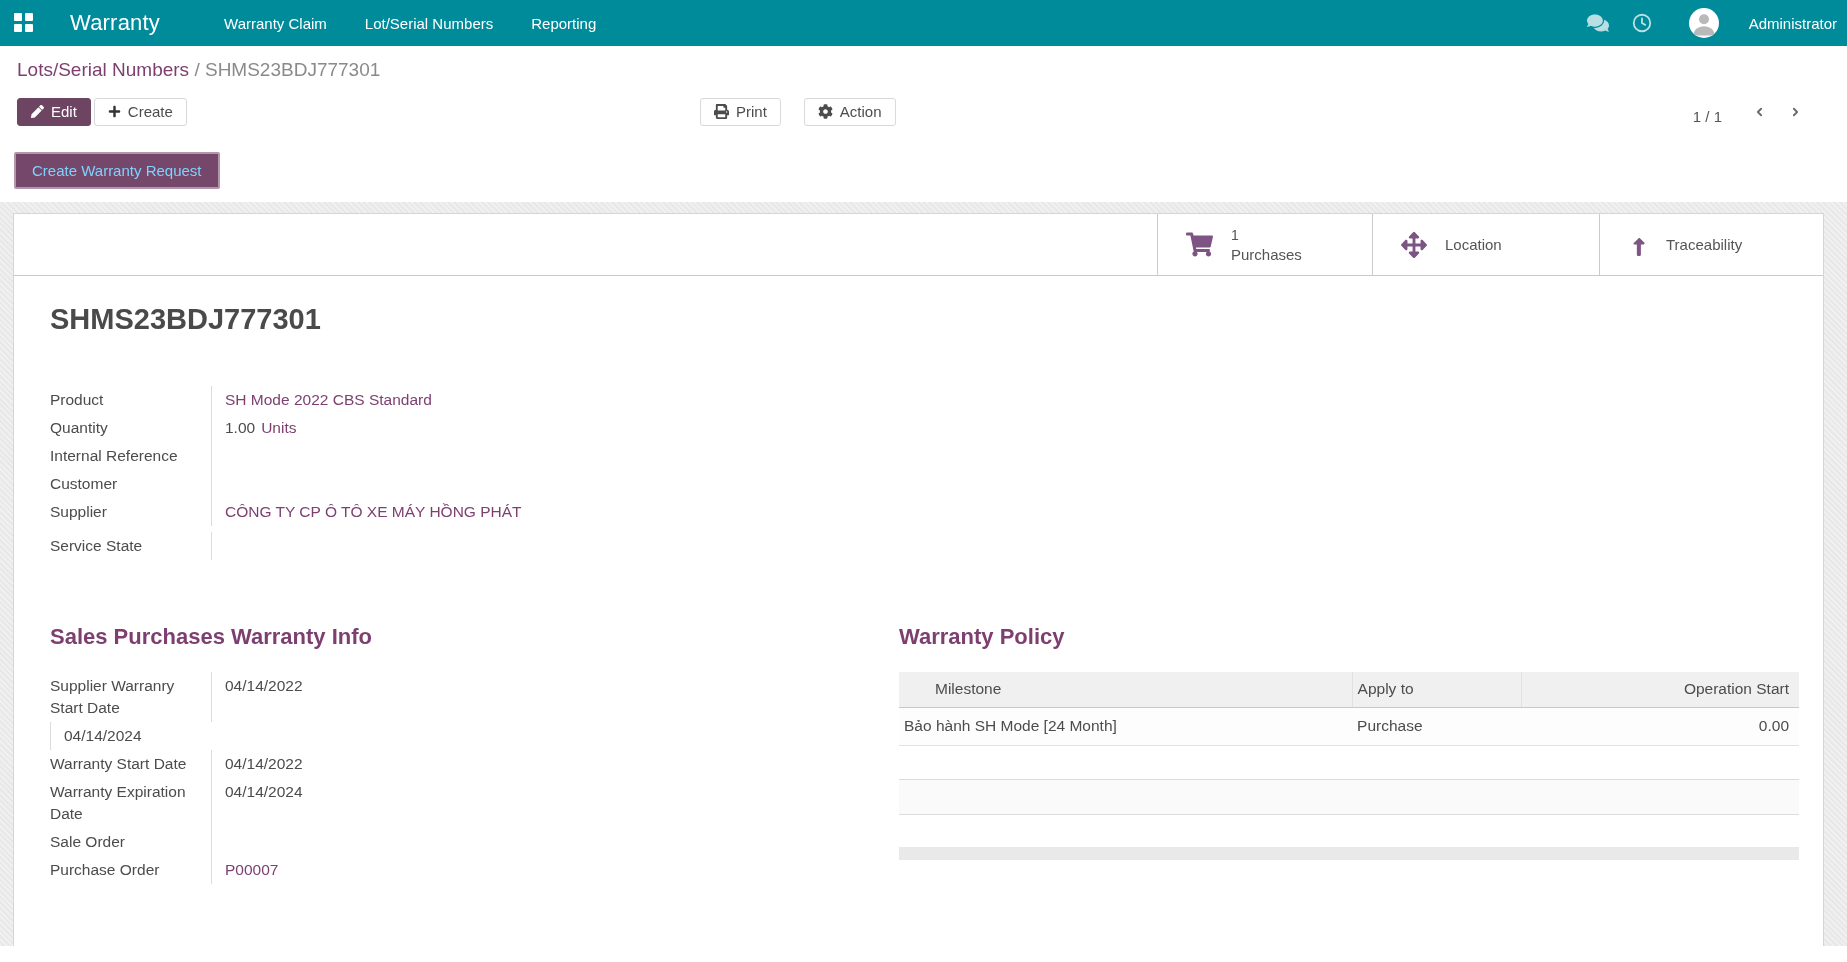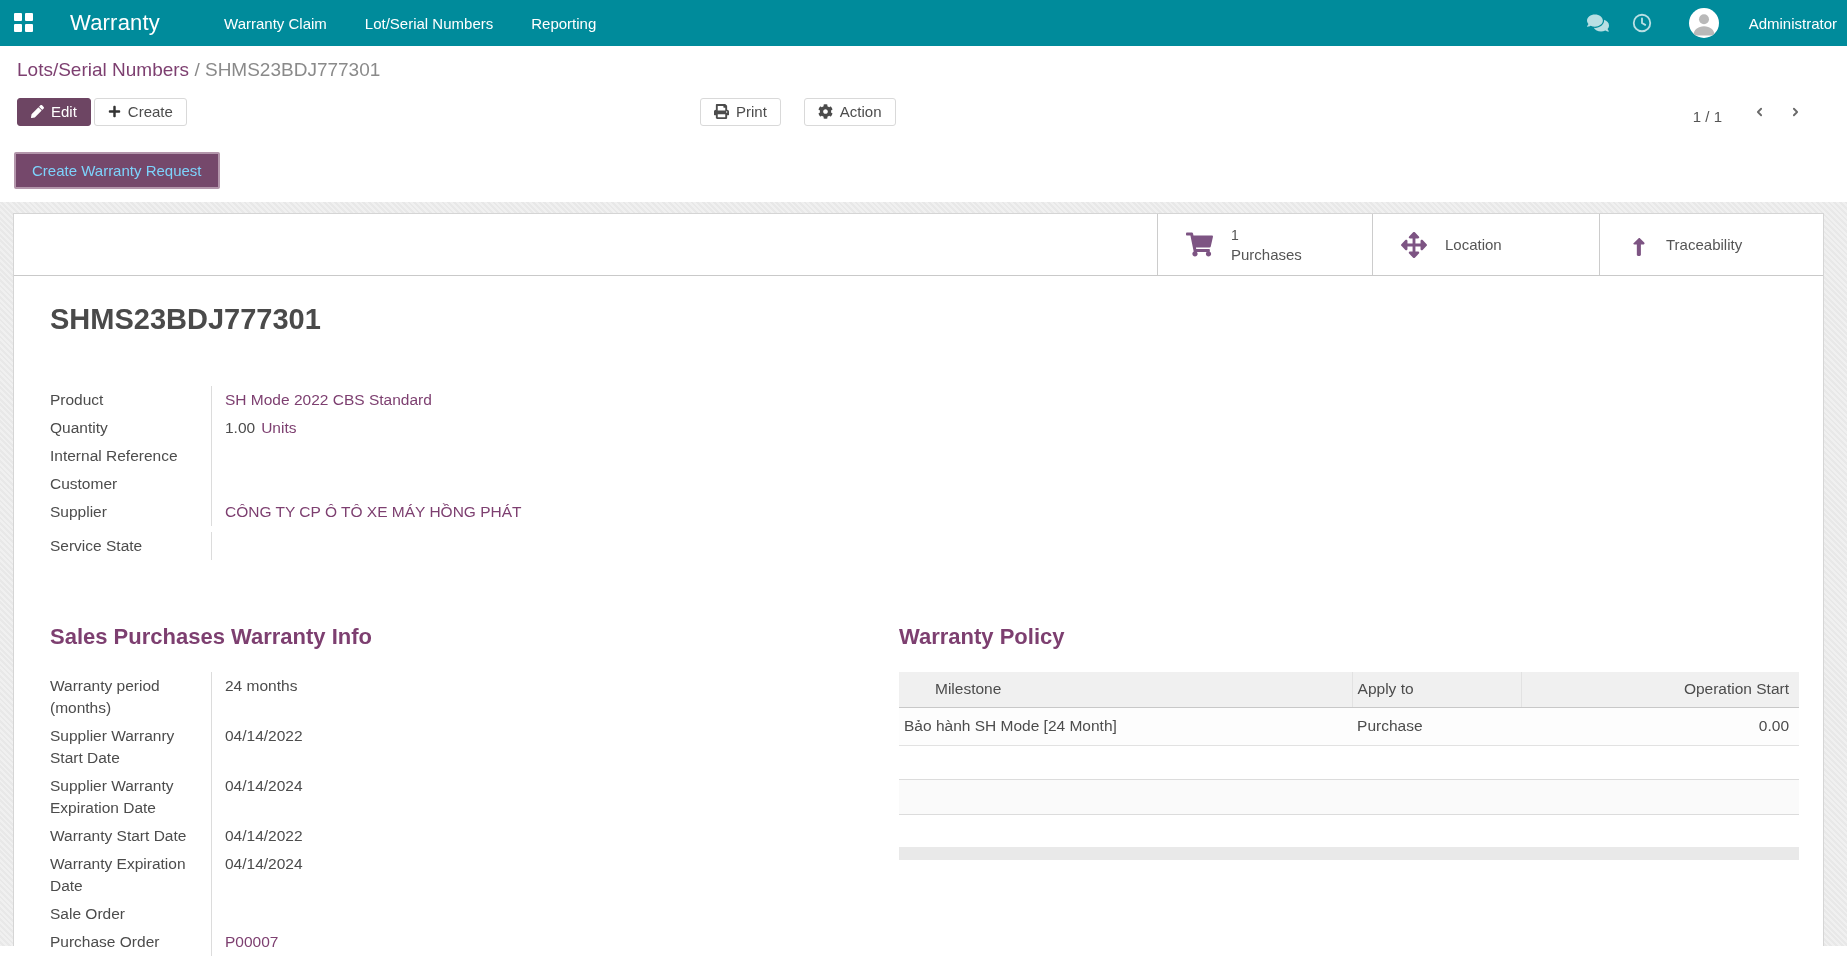--- a/index.html
+++ b/index.html
@@ -230,29 +230,24 @@
         <div class="field-row" style="margin-top:6px;">
           <div class="field-label">Service State</div>
           <div class="field-value"></div>
         </div>
       </div>
 
       <div class="bottom-cols">
         <div class="col-left">
           <h2 class="section-title">Sales Purchases Warranty Info</h2>
           <div class="field-row">
-            <div class="field-label">Warranty period (months)</div>
-            <div class="field-value">24 months</div>
-          </div>
-          <div class="field-row">
             <div class="field-label">Supplier Warranry Start Date</div>
             <div class="field-value">04/14/2022</div>
           </div>
           <div class="field-row">
-            <div class="field-label">Supplier Warranty Expiration Date</div>
             <div class="field-value">04/14/2024</div>
           </div>
           <div class="field-row">
             <div class="field-label">Warranty Start Date</div>
             <div class="field-value">04/14/2022</div>
           </div>
           <div class="field-row">
             <div class="field-label">Warranty Expiration Date</div>
             <div class="field-value">04/14/2024</div>
           </div>

